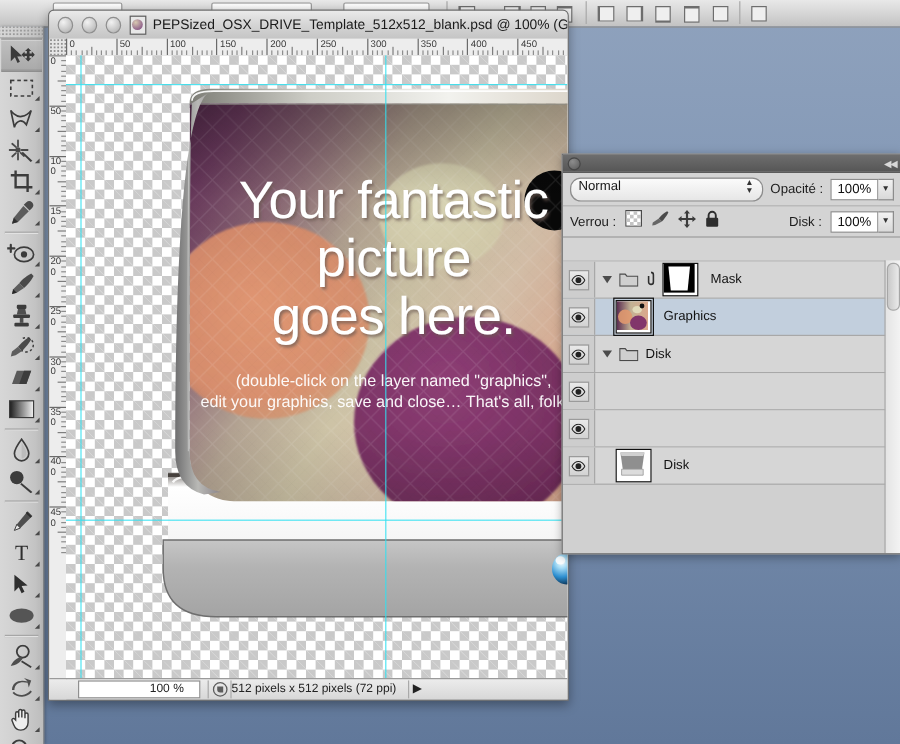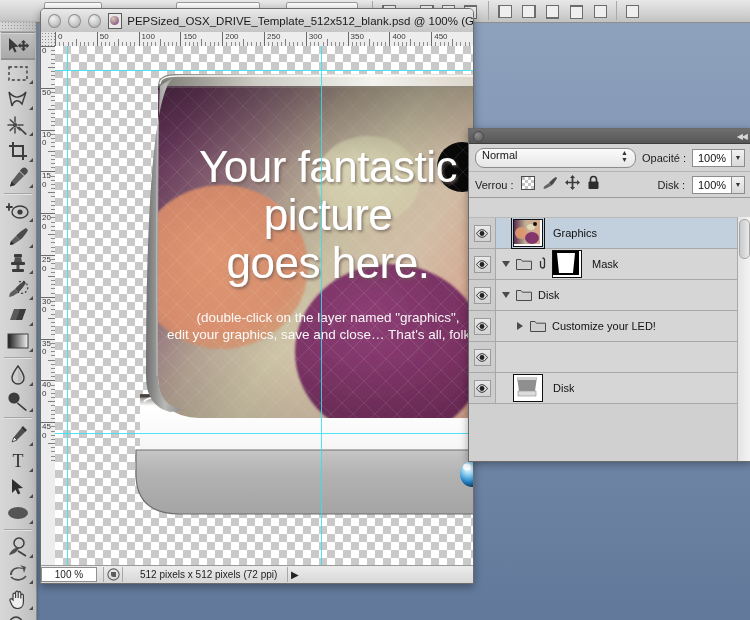--- a/index.html
+++ b/index.html
@@ -104,25 +104,25 @@
       linear-gradient(45deg,#c9c9c9 25%,transparent 25%,transparent 75%,#c9c9c9 75%),
       linear-gradient(45deg,#c9c9c9 25%,transparent 25%,transparent 75%,#c9c9c9 75%);
     background-size:16px 16px;background-position:0 0,8px 8px;}
   #drive{position:absolute;left:45px;top:16px;width:390px;height:480px;}
   .guide-v{position:absolute;top:0;bottom:0;width:1px;background:#31e0f0;opacity:.85;}
   .guide-h{position:absolute;left:0;right:0;height:1px;background:#31e0f0;opacity:.85;}
   
   #statusbar{position:absolute;left:0;right:0;bottom:0;height:17px;
     background:linear-gradient(180deg,#ececec,#d7d7d7);border-top:1px solid #9a9a9a;
     display:flex;align-items:center;font-size:10px;color:#222;}
-  #zoom-field{width:54px;height:13px;margin-left:0;background:#fff;border:1px solid #8f8f8f;
-    display:flex;align-items:center;justify-content:center;font-size:10px;}
+  #zoom-field{width:54px;height:13px;margin-left:24px;background:#fff;border:1px solid #8f8f8f;
+    display:flex;align-items:center;justify-content:center;font-size:10px;padding-left:46px;}
   #status-thumb{width:18px;height:15px;margin-left:6px;border-left:1px solid #a9a9a9;
     border-right:1px solid #a9a9a9;display:flex;align-items:center;justify-content:center;}
-  #status-text{margin-left:17px;}
+  #status-text{margin-left:0;}
   #status-arrow{margin-left:10px;width:13px;height:15px;border-left:1px solid #a9a9a9;
     display:flex;align-items:center;justify-content:center;font-size:10px;}
   
   #layers-panel{
     position:absolute;left:468px;top:128px;width:282px;height:332px;
     background:#d4d4d4;border:1px solid #6a6a6a;
     box-shadow:0 2px 8px rgba(0,0,0,.35);overflow:hidden;
   }
   #panel-titlebar{height:14px;
     background:linear-gradient(180deg,#6e6e6e,#565656);
@@ -828,20 +828,53 @@
       </svg>
     </span>
     <span class="field-lbl" style="margin-left:auto;">Disk :</span>
     <div style="display:flex;">
       <div class="numfield">100%</div>
       <div class="stepper">▼</div>
     </div>
   </div>
 
   <div id="layer-list">
+      <div class="layer-row">
+        <div class="eye-cell">
+          <span class="eye-box">
+            <svg width="12" height="9" viewBox="0 0 12 9">
+              <path d="M6 0.6 C9.2 0.6 11.4 4.5 11.4 4.5 C11.4 4.5 9.2 8.4 6 8.4 C2.8 8.4 0.6 4.5 0.6 4.5 C0.6 4.5 2.8 0.6 6 0.6 Z" fill="none" stroke="#222" stroke-width="0.9"></path>
+              <ellipse cx="6" cy="4.5" rx="2.4" ry="2.4" fill="#222"></ellipse>
+            </svg>
+          </span>
+        </div>
+        <div class="row-body">
+          <span class="disclose">
+            <span class="caret-d"></span>
+          </span>
+          <span style="display: flex; margin-right: 3px;">
+            <svg width="16" height="12" viewBox="0 0 16 12">
+              <path d="M0.5 11.5 L0.5 1.5 L5 1.5 L6.4 3.2 L15.5 3.2 L15.5 11.5 Z" fill="#cfcfcf" stroke="#4a4a4a" stroke-width="1"></path>
+            </svg>
+          </span>
+          <span style="display: flex; margin-right: 2px;">
+            <svg width="9" height="14" viewBox="0 0 9 14">
+              <path d="M4.5 1 a2 2 0 0 1 2 2 L6.5 9 a2 2 0 0 1 -4 0 L2.5 4" fill="none" stroke="#2e2e2e" stroke-width="1.3"></path>
+            </svg>
+          </span>
+          <span class="thumb" style="display: flex; margin-right: 7px;">
+            <svg width="26" height="24" viewBox="0 0 26 24">
+              <rect width="26" height="24" fill="#000"></rect>
+              <path d="M4 2 L22 2 L20 22 L6 22 Z" fill="#fff"></path>
+            </svg>
+          </span>
+          <span class="layer-name">Mask</span>
+          <span class="fx-cell"></span>
+        </div>
+      </div>
       <div class="layer-row selected">
         <div class="eye-cell">
           <span class="eye-box">
             <svg width="12" height="9" viewBox="0 0 12 9">
               <path d="M6 0.6 C9.2 0.6 11.4 4.5 11.4 4.5 C11.4 4.5 9.2 8.4 6 8.4 C2.8 8.4 0.6 4.5 0.6 4.5 C0.6 4.5 2.8 0.6 6 0.6 Z" fill="none" stroke="#222" stroke-width="0.9"></path>
               <ellipse cx="6" cy="4.5" rx="2.4" ry="2.4" fill="#222"></ellipse>
             </svg>
           </span>
         </div>
         <div class="row-body" style="padding-left: 17px;">
@@ -876,98 +909,53 @@
         </div>
         <div class="row-body">
           <span class="disclose">
             <span class="caret-d"></span>
           </span>
           <span style="display: flex; margin-right: 3px;">
             <svg width="16" height="12" viewBox="0 0 16 12">
               <path d="M0.5 11.5 L0.5 1.5 L5 1.5 L6.4 3.2 L15.5 3.2 L15.5 11.5 Z" fill="#cfcfcf" stroke="#4a4a4a" stroke-width="1"></path>
             </svg>
           </span>
-          <span style="display: flex; margin-right: 2px;">
-            <svg width="9" height="14" viewBox="0 0 9 14">
-              <path d="M4.5 1 a2 2 0 0 1 2 2 L6.5 9 a2 2 0 0 1 -4 0 L2.5 4" fill="none" stroke="#2e2e2e" stroke-width="1.3"></path>
-            </svg>
-          </span>
-          <span class="thumb" style="display: flex; margin-right: 7px;">
-            <svg width="26" height="24" viewBox="0 0 26 24">
-              <rect width="26" height="24" fill="#000"></rect>
-              <path d="M4 2 L22 2 L20 22 L6 22 Z" fill="#fff"></path>
-            </svg>
-          </span>
-          <span class="layer-name">Mask</span>
-          <span class="fx-cell"></span>
-        </div>
-      </div>
-      <div class="layer-row">
-        <div class="eye-cell">
-          <span class="eye-box">
-            <svg width="12" height="9" viewBox="0 0 12 9">
-              <path d="M6 0.6 C9.2 0.6 11.4 4.5 11.4 4.5 C11.4 4.5 9.2 8.4 6 8.4 C2.8 8.4 0.6 4.5 0.6 4.5 C0.6 4.5 2.8 0.6 6 0.6 Z" fill="none" stroke="#222" stroke-width="0.9"></path>
-              <ellipse cx="6" cy="4.5" rx="2.4" ry="2.4" fill="#222"></ellipse>
-            </svg>
-          </span>
-        </div>
-        <div class="row-body">
-          <span class="disclose">
-            <span class="caret-d"></span>
-          </span>
-          <span style="display: flex; margin-right: 3px;">
-            <svg width="16" height="12" viewBox="0 0 16 12">
-              <path d="M0.5 11.5 L0.5 1.5 L5 1.5 L6.4 3.2 L15.5 3.2 L15.5 11.5 Z" fill="#cfcfcf" stroke="#4a4a4a" stroke-width="1"></path>
-            </svg>
-          </span>
           <span class="layer-name">Disk</span>
           <span class="fx-cell"></span>
         </div>
       </div>
       <div class="layer-row">
         <div class="eye-cell">
           <span class="eye-box">
             <svg width="12" height="9" viewBox="0 0 12 9">
               <path d="M6 0.6 C9.2 0.6 11.4 4.5 11.4 4.5 C11.4 4.5 9.2 8.4 6 8.4 C2.8 8.4 0.6 4.5 0.6 4.5 C0.6 4.5 2.8 0.6 6 0.6 Z" fill="none" stroke="#222" stroke-width="0.9"></path>
               <ellipse cx="6" cy="4.5" rx="2.4" ry="2.4" fill="#222"></ellipse>
             </svg>
           </span>
         </div>
-        <div class="row-body" style="padding-left: 17px;">
-          <span class="disclose">
-            <span class="caret-r"></span>
-          </span>
-          <span style="display: flex; margin-right: 3px;">
-            <svg width="16" height="12" viewBox="0 0 16 12">
-              <path d="M0.5 11.5 L0.5 1.5 L5 1.5 L6.4 3.2 L15.5 3.2 L15.5 11.5 Z" fill="#cfcfcf" stroke="#4a4a4a" stroke-width="1"></path>
-            </svg>
-          </span>
-          <span class="layer-name">Customize your LED!</span>
-          <span class="fx-cell"></span>
+      </div>
+      <div class="layer-row">
+        <div class="eye-cell">
+          <span class="eye-box">
+            <svg width="12" height="9" viewBox="0 0 12 9">
+              <path d="M6 0.6 C9.2 0.6 11.4 4.5 11.4 4.5 C11.4 4.5 9.2 8.4 6 8.4 C2.8 8.4 0.6 4.5 0.6 4.5 C0.6 4.5 2.8 0.6 6 0.6 Z" fill="none" stroke="#222" stroke-width="0.9"></path>
+              <ellipse cx="6" cy="4.5" rx="2.4" ry="2.4" fill="#222"></ellipse>
+            </svg>
+          </span>
         </div>
       </div>
       <div class="layer-row">
         <div class="eye-cell">
           <span class="eye-box">
             <svg width="12" height="9" viewBox="0 0 12 9">
               <path d="M6 0.6 C9.2 0.6 11.4 4.5 11.4 4.5 C11.4 4.5 9.2 8.4 6 8.4 C2.8 8.4 0.6 4.5 0.6 4.5 C0.6 4.5 2.8 0.6 6 0.6 Z" fill="none" stroke="#222" stroke-width="0.9"></path>
               <ellipse cx="6" cy="4.5" rx="2.4" ry="2.4" fill="#222"></ellipse>
             </svg>
           </span>
         </div>
-      </div>
-      <div class="layer-row">
-        <div class="eye-cell">
-          <span class="eye-box">
-            <svg width="12" height="9" viewBox="0 0 12 9">
-              <path d="M6 0.6 C9.2 0.6 11.4 4.5 11.4 4.5 C11.4 4.5 9.2 8.4 6 8.4 C2.8 8.4 0.6 4.5 0.6 4.5 C0.6 4.5 2.8 0.6 6 0.6 Z" fill="none" stroke="#222" stroke-width="0.9"></path>
-              <ellipse cx="6" cy="4.5" rx="2.4" ry="2.4" fill="#222"></ellipse>
-            </svg>
-          </span>
-        </div>
         <div class="row-body" style="padding-left: 17px;">
           <span class="thumb" style="display: flex; margin-right: 7px;">
             <svg width="26" height="24" viewBox="0 0 26 24">
               <rect width="26" height="24" fill="#fff"></rect>
               <path d="M3 2 L23 2 L21 16 L5 16 Z" fill="#8f8f8f"></path>
               <path d="M3 2 L23 2 L22 5 L4 5 Z" fill="#d0d0d0"></path>
               <path d="M4 16 L22 16 L22 21 L4 21 Z" fill="#dcdcdc" stroke="#9a9a9a" stroke-width="0.7"></path>
             </svg>
           </span>
           <span class="layer-name">Disk</span>

